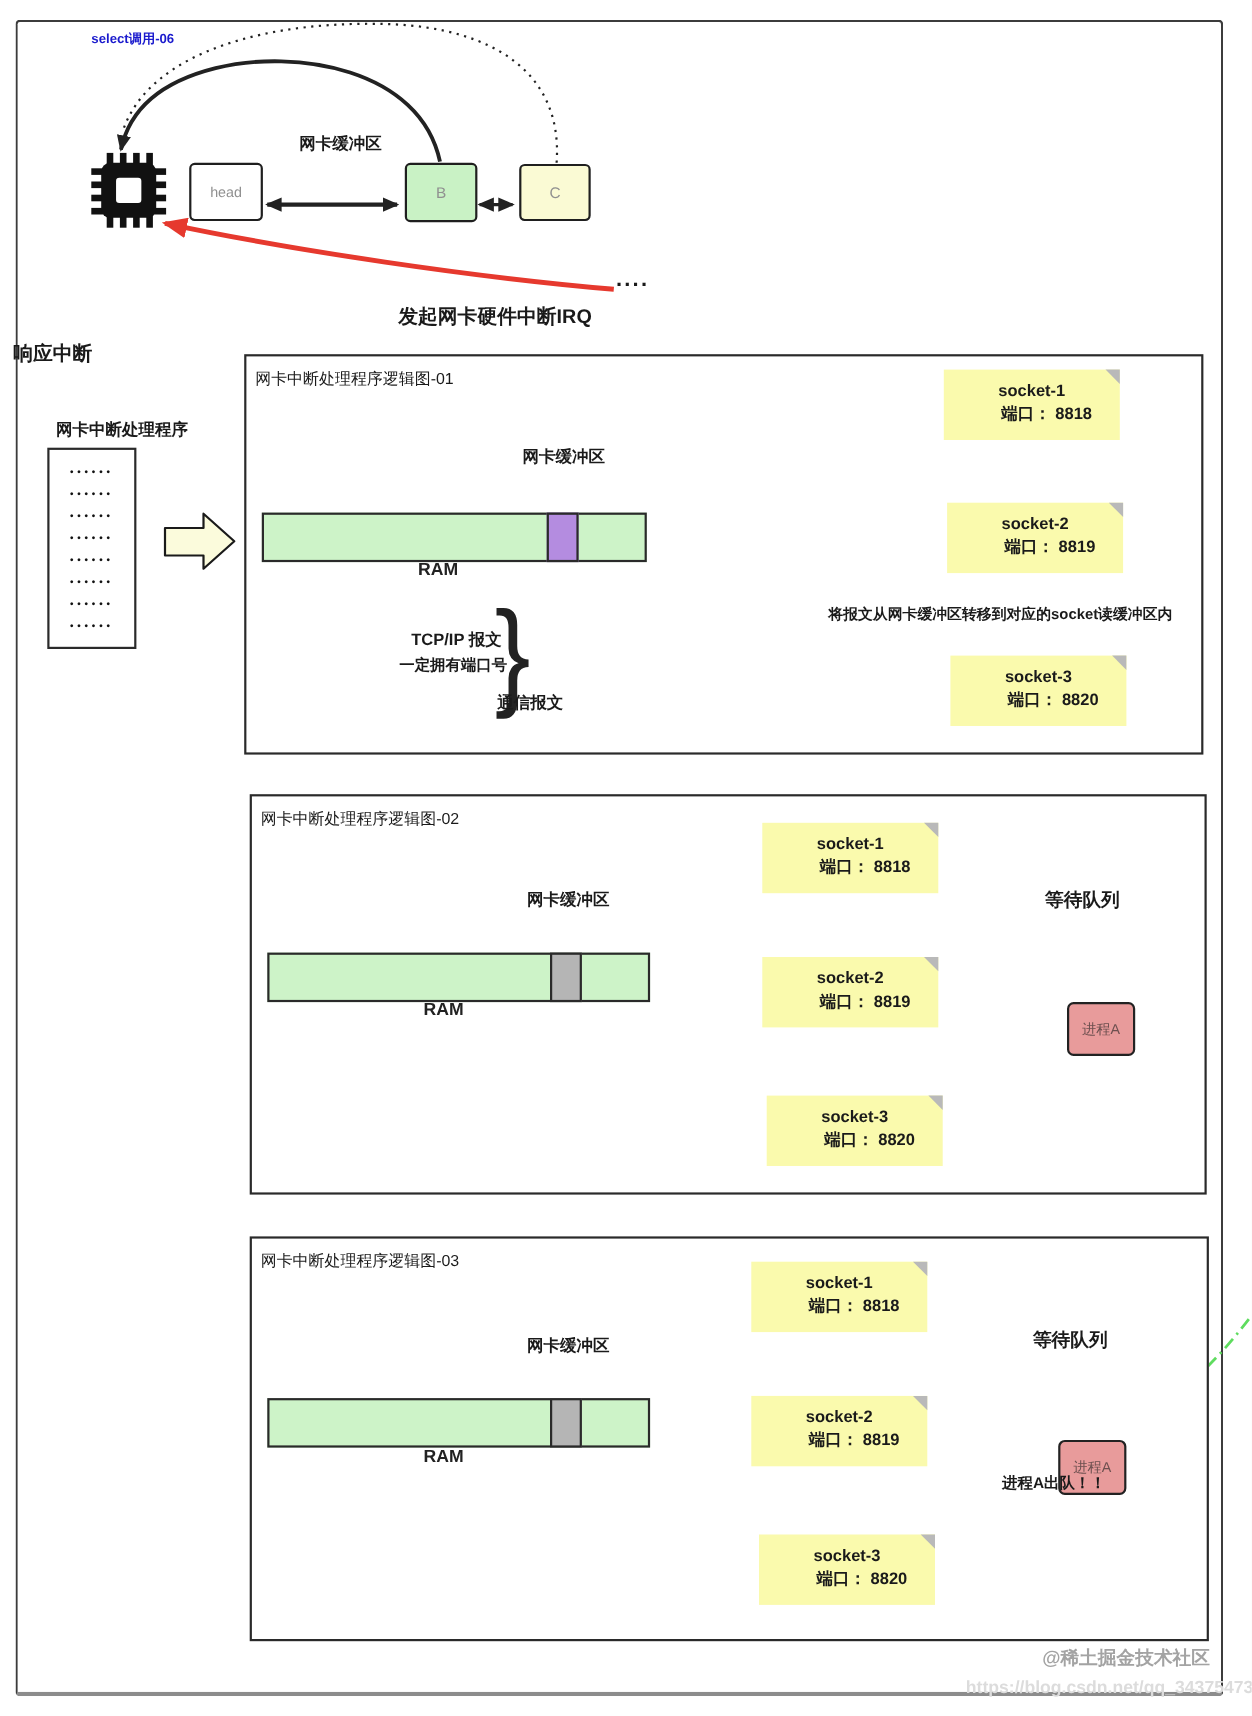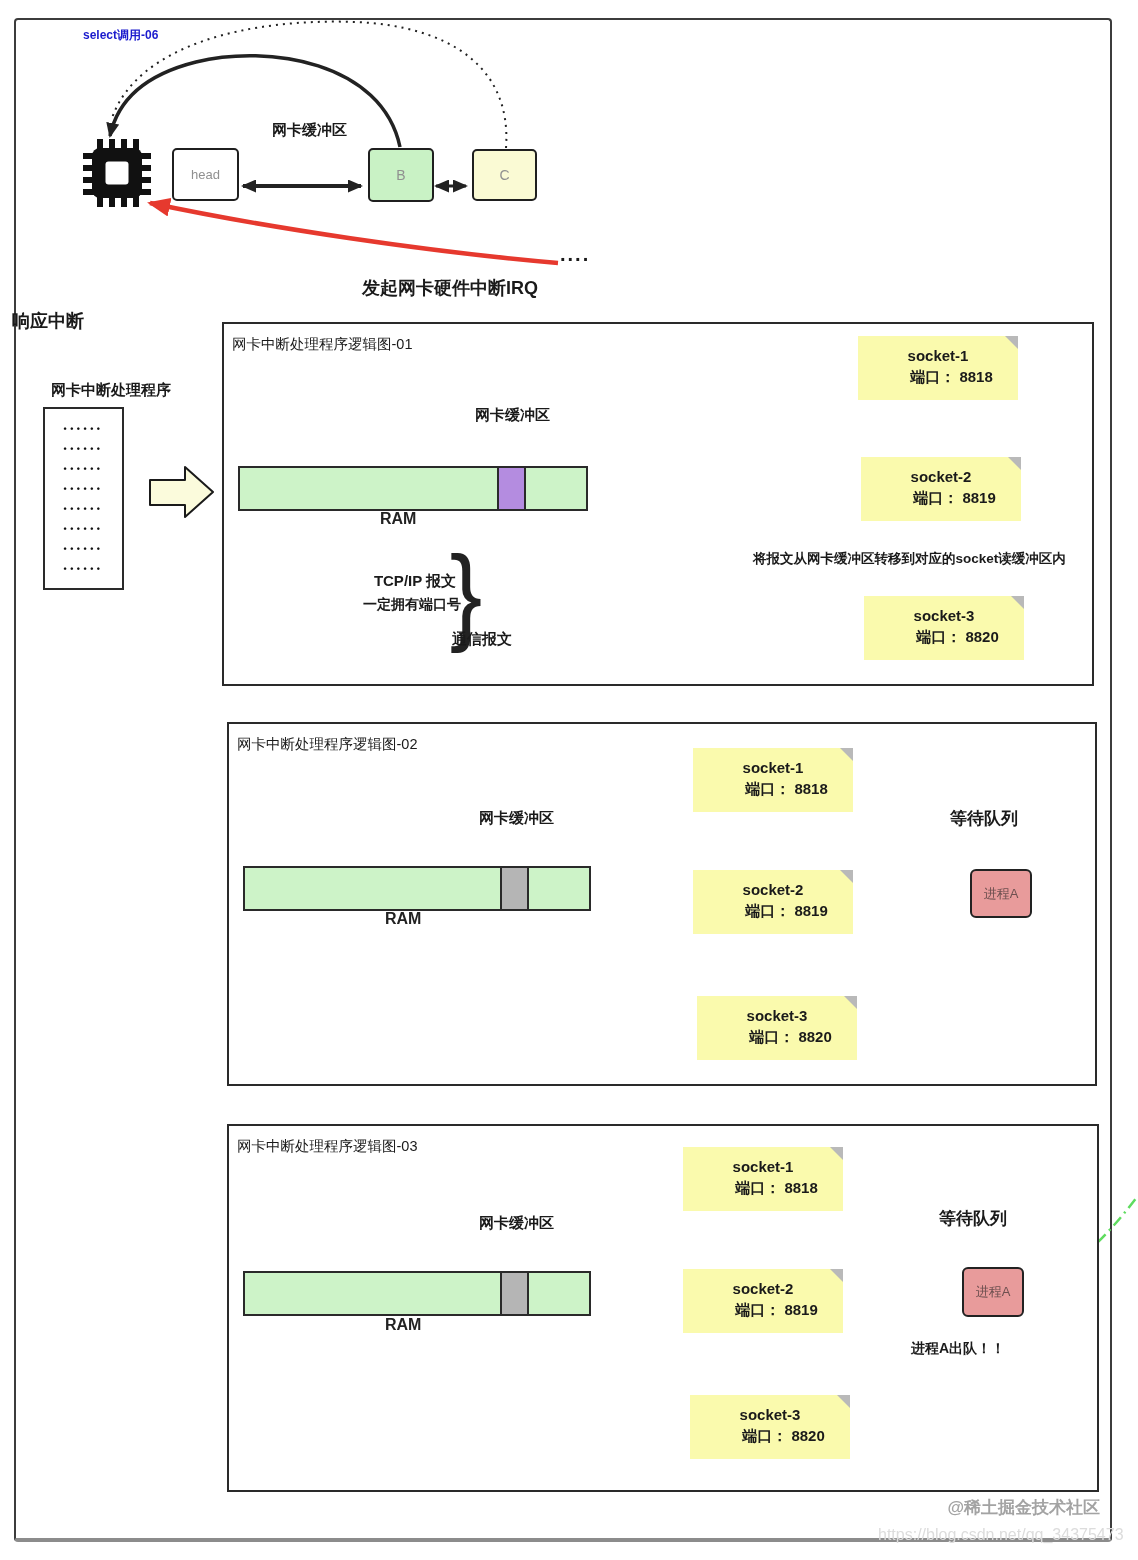--- a/index.html
+++ b/index.html
@@ -52,26 +52,26 @@
               border-top:13px solid #b9b9b9;border-left:13px solid transparent;}
   .note .nm{margin-top:9px;font-size:15px;font-weight:bold;line-height:21px;}
   .note .pt{font-size:15px;font-weight:bold;line-height:21px;padding-left:27px;}
   .s11{left:858px;top:336px;} .s12{left:861px;top:457px;} .s13{left:864px;top:596px;}
   .s21{left:693px;top:748px;} .s22{left:693px;top:870px;} .s23{left:697px;top:996px;}
   .s31{left:683px;top:1147px;} .s32{left:683px;top:1269px;} .s33{left:690px;top:1395px;}
   .t-wait2{left:950px;top:807px;font-size:17px;}
   .t-wait3{left:939px;top:1207px;font-size:17px;}
   .proc{position:absolute;display:flex;align-items:center;justify-content:center;
         background:#e89b9b;border:2px solid #222;border-radius:6px;
-        font-size:13px;color:#6e5050;}
+        font-size:13px;color:#6e5050;margin-top:42px;}
   .p2{left:970px;top:869px;width:58px;height:45px;}
   .p3{left:962px;top:1267px;width:58px;height:46px;}
   .t-dequeue{left:911px;top:1340px;font-size:14px;}
   .t-wm1{left:850px;top:1496px;width:250px;text-align:right;font-size:17px;color:#a3a3a3;font-weight:bold;}
-  .t-wm2{left:878px;top:1526px;font-size:16px;color:#dcdcdc;font-weight:normal;}
+  .t-wm2{left:878px;top:1526px;font-size:16px;color:#dcdcdc;font-weight:bold;}
 </style>
 </head>
 <body>
 
 <div class="canvas">
 
   <div class="abs outer-border"></div>
 
   <svg class="overlay" width="1138" height="1560">
     <defs>

